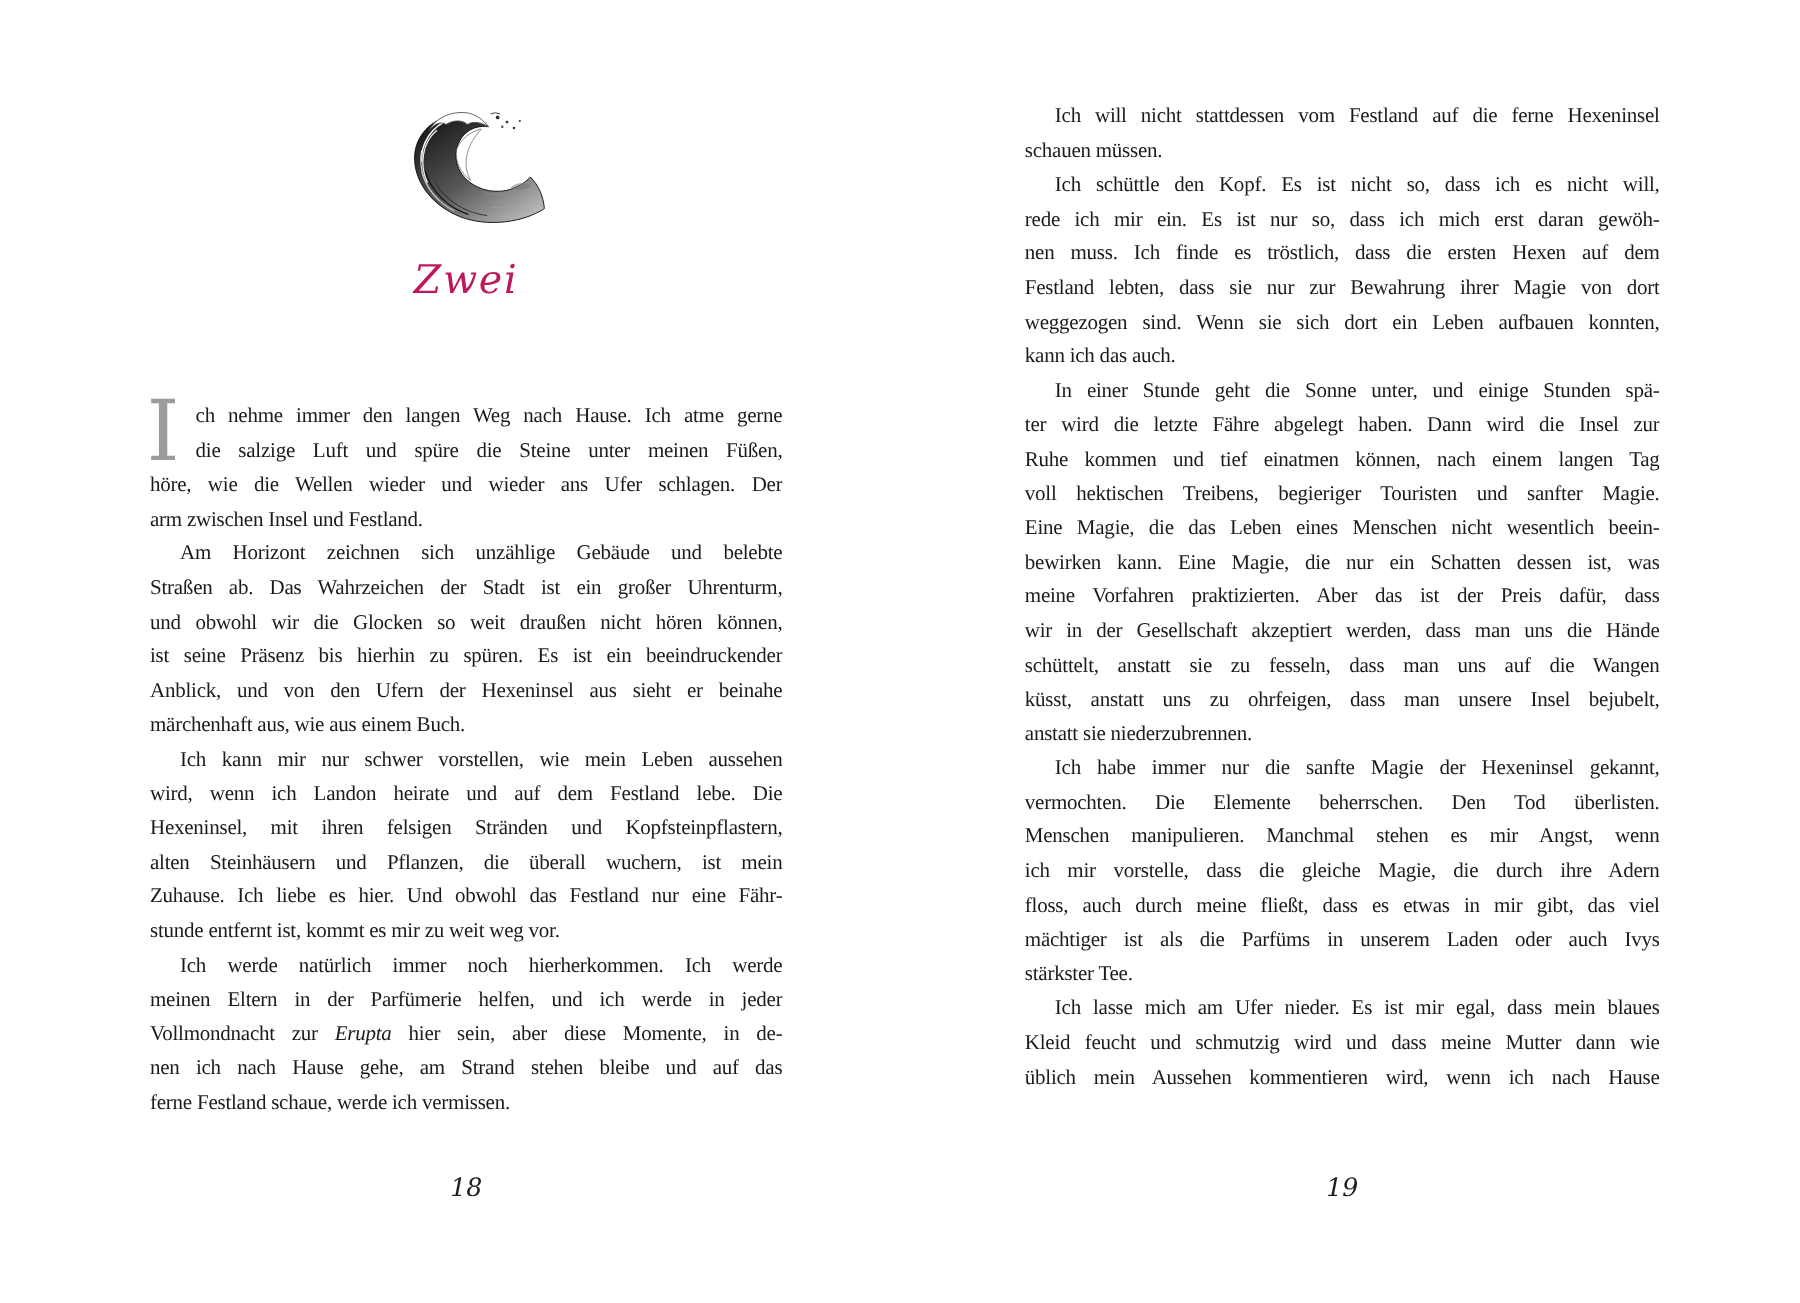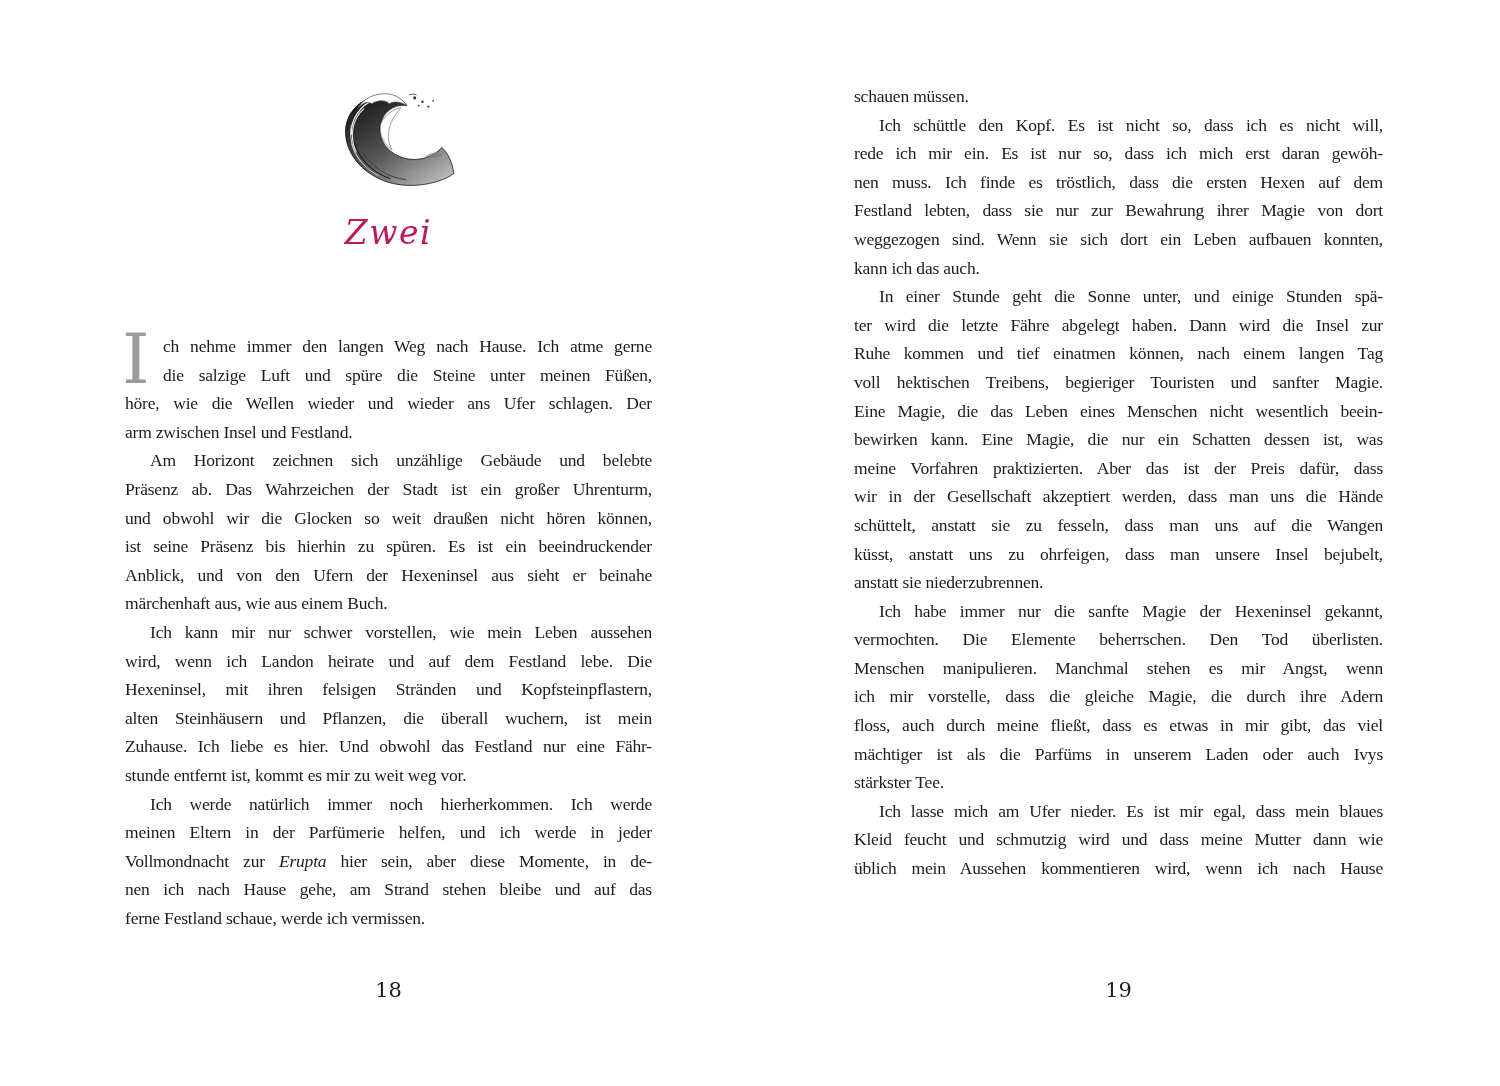--- a/index.html
+++ b/index.html
@@ -54,20 +54,21 @@
     font-family: "DejaVu Serif", serif;
     font-size: 70px;
     line-height: 1;
     color: #9c9c9c;
   }
 
   .page-number {
     position: absolute; top: 978px; left: 0; width: 100%;
     text-align: center;
     font-family: "DejaVu Serif", serif;
+    font-style: italic;
     font-size: 21px;
     color: #1e1e1e;
   }
 </style>
 </head>
 <body>
 
 <div>
 
   <div class="page" id="left-page">
@@ -113,21 +114,21 @@
     <div class="textblock" id="left-text">
         <div class="paragraph">
           <span class="dropcap">I</span>
           <div class="line cap-pad"><span>ch nehme immer den langen Weg nach Hause. Ich atme gerne</span></div>
           <div class="line cap-pad"><span>die salzige Luft und spüre die Steine unter meinen Füßen,</span></div>
           <div class="line"><span>höre, wie die Wellen wieder und wieder ans Ufer schlagen. Der</span></div>
           <div class="line last"><span>arm zwischen Insel und Festland.</span></div>
         </div>
         <div class="paragraph">
           <div class="line indent"><span>Am Horizont zeichnen sich unzählige Gebäude und belebte</span></div>
-          <div class="line"><span>Präsenz ab. Das Wahrzeichen der Stadt ist ein großer Uhrenturm,</span></div>
+          <div class="line"><span>Straßen ab. Das Wahrzeichen der Stadt ist ein großer Uhrenturm,</span></div>
           <div class="line"><span>und obwohl wir die Glocken so weit draußen nicht hören können,</span></div>
           <div class="line"><span>ist seine Präsenz bis hierhin zu spüren. Es ist ein beeindruckender</span></div>
           <div class="line"><span>Anblick, und von den Ufern der Hexeninsel aus sieht er beinahe</span></div>
           <div class="line last"><span>märchenhaft aus, wie aus einem Buch.</span></div>
         </div>
         <div class="paragraph">
           <div class="line indent"><span>Ich kann mir nur schwer vorstellen, wie mein Leben aussehen</span></div>
           <div class="line"><span>wird, wenn ich Landon heirate und auf dem Festland lebe. Die</span></div>
           <div class="line"><span>Hexeninsel, mit ihren felsigen Stränden und Kopfsteinpflastern,</span></div>
           <div class="line"><span>alten Steinhäusern und Pflanzen, die überall wuchern, ist mein</span></div>
@@ -142,20 +143,21 @@
           <div class="line last"><span>ferne Festland schaue, werde ich vermissen.</span></div>
         </div>
       </div>
 
     <div class="page-number">18</div>
   </div>
 
   <div class="page" id="right-page">
     <div class="textblock" id="right-text">
         <div class="paragraph">
+          <div class="line indent"><span>Ich will nicht stattdessen vom Festland auf die ferne Hexeninsel</span></div>
           <div class="line last"><span>schauen müssen.</span></div>
         </div>
         <div class="paragraph">
           <div class="line indent"><span>Ich schüttle den Kopf. Es ist nicht so, dass ich es nicht will,</span></div>
           <div class="line"><span>rede ich mir ein. Es ist nur so, dass ich mich erst daran gewöh-</span></div>
           <div class="line"><span>nen muss. Ich finde es tröstlich, dass die ersten Hexen auf dem</span></div>
           <div class="line"><span>Festland lebten, dass sie nur zur Bewahrung ihrer Magie von dort</span></div>
           <div class="line"><span>weggezogen sind. Wenn sie sich dort ein Leben aufbauen konnten,</span></div>
           <div class="line last"><span>kann ich das auch.</span></div>
         </div>

